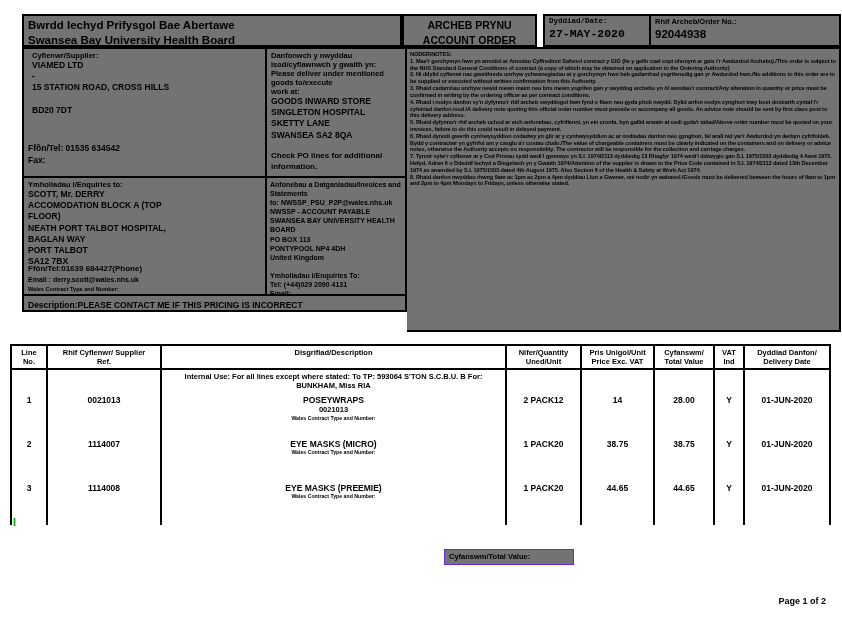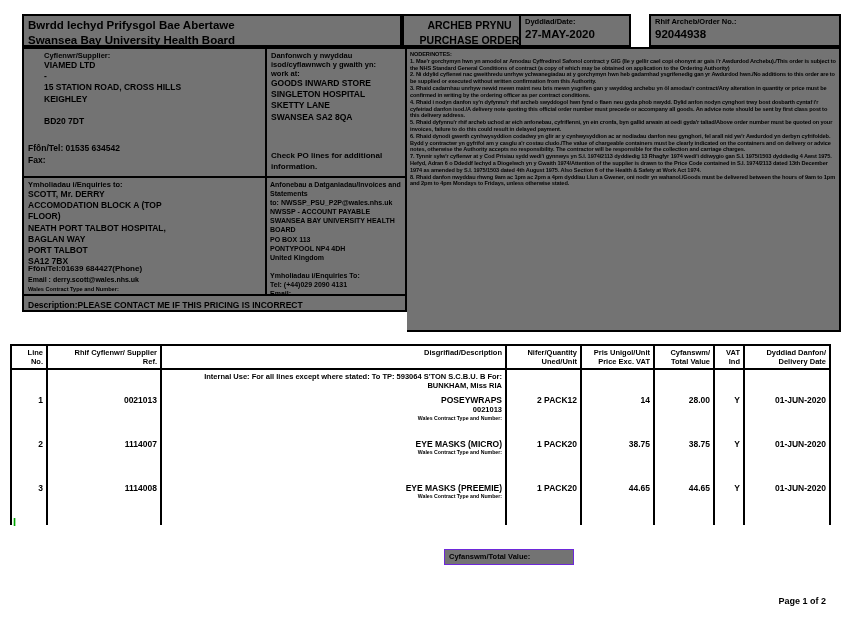--- a/index.html
+++ b/index.html
@@ -8,37 +8,37 @@
     position:relative; width:842px; height:618px; background:#ffffff;
     font-family:"Liberation Sans", sans-serif; font-weight:bold; color:#000;
     overflow:hidden;
   }
   .box { position:absolute; border:2px solid #000; background:#737373;margin-left:12px; }
   .lbl-sm { font-size:7.5px; }
   .hdr-org { left:10px; top:14px; width:380px; height:33px; padding:2px 4px; }
   .hdr-org div { font-size:11.5px; line-height:1.3; }
   .hdr-po { left:390px; top:14px; width:135px; height:33px; text-align:center; padding-top:2px; }
   .hdr-po div { font-size:10.5px; line-height:1.4; }
-  .hdr-date { left:507px; top:14px; width:112px; height:33px; padding:1px 4px; }
+  .hdr-date { left:531px; top:14px; width:112px; height:33px; padding:1px 4px;font-family:Liberation Mono, monospace; }
   .hdr-order { left:637px; top:14px; width:192px; height:33px; padding:1px 4px; }
   .hdr-val { font-size:11.5px; margin-top:2px; }
-  .supplier-box { left:10px; top:47px; width:245px; height:131px; padding:2px 20px; }
+  .supplier-box { left:10px; top:47px; width:245px; height:131px; padding:2px 8px; }
   .delivery-box { left:255px; top:47px; width:140px; height:131px; padding:2px 4px; border-left:none; }
   .notes-box { left:395px; top:47px; width:434px; height:285px; padding:2px 3px; border-left:none; }
   .notes-box .note { font-size:5.6px; line-height:1.22; letter-spacing:-0.1px; }
   .enq-box { left:10px; top:178px; width:245px; height:118px; padding:2px 4px; border-top:none; }
   .inv-box { left:255px; top:178px; width:140px; height:118px; padding:2px 3px; border-top:none; border-left:none; }
   .inv-box div { font-size:7px; line-height:1.3; }
   .desc-row { left:10px; top:296px; width:385px; height:16px; padding:4px 4px; border-top:none; font-size:8.5px; }
   .addr { font-size:8.5px; line-height:1.32; }
   .tiny { font-size:5.6px; }
   .items { position:absolute; left:10px; top:344px; width:819px; border-collapse:collapse; table-layout:fixed; }
   .items th, .items td {
     border-left:2px solid #000; border-right:2px solid #000;
-    vertical-align:top; text-align:right; padding:2px 3px;
+    vertical-align:top; text-align:center; padding:2px 3px;
   }
   .items thead th { border-top:2px solid #000; border-bottom:2px solid #000; font-size:7.5px; line-height:1.2; }
   .items td { font-size:8.5px; line-height:1.25; }
   .items .internal td { height:22px; }
   .items .item-row td { height:44px; }
   .desc-code { font-size:7.5px; }
   .contract-tiny { font-size:5.2px; }
   .totals-label { left:432px; top:549px; width:130px; height:16px; border:4px solid #6d28d9; padding:2px 4px; font-size:7.5px; }
   .totals-cont { left:562px; top:549px; width:267px; height:16px; border:1px solid #000; padding:2px 4px; text-align:center; font-size:8.5px; }
   .green-marker { position:absolute; left:13px; top:516px; font-size:11px; }
@@ -49,45 +49,45 @@
 <body>
 
 <div class="page">
 
   <div class="box hdr-org">
     <div>Bwrdd Iechyd Prifysgol Bae Abertawe</div>
     <div>Swansea Bay University Health Board</div>
   </div>
   <div class="box hdr-po">
     <div>ARCHEB PRYNU</div>
-    <div>PURCHASE ORDER</div>
+    <div>ACCOUNT ORDER</div>
   </div>
   <div class="box hdr-date">
     <div class="lbl-sm">Dyddiad/Date:</div>
     <div class="hdr-val">27-MAY-2020</div>
   </div>
   <div class="box hdr-order">
     <div class="lbl-sm">Rhif Archeb/Order No.:</div>
     <div class="hdr-val">92044938</div>
   </div>
 
   <div class="box supplier-box">
     <div class="lbl-sm">Cyflenwr/Supplier:</div>
     <div class="addr">VIAMED LTD</div>
     <div class="addr">-</div>
     <div class="addr">15 STATION ROAD, CROSS HILLS</div>
-    <div class="addr">KEIGHLEY</div>
     <div class="addr" style="height:11px"></div>
     <div class="addr">BD20 7DT</div>
     <div class="addr abs" style="left:4px; top:94px;">Ffôn/Tel:  01535 634542</div>
     <div class="addr abs" style="left:4px; top:106px;">Fax:</div>
   </div>
 
   <div class="box delivery-box">
     <div class="lbl-sm">Danfonwch y nwyddau isod/cyflawnwch y gwaith yn:</div>
+    <div class="lbl-sm">Please deliver under mentioned goods to/execute</div>
     <div class="lbl-sm">work at:</div>
     <div class="addr">GOODS INWARD STORE</div>
     <div class="addr">SINGLETON HOSPITAL</div>
     <div class="addr">SKETTY LANE</div>
     <div class="addr">SWANSEA SA2 8QA</div>
     <div class="addr abs" style="left:4px; top:102px; font-size:8px;">Check PO lines for additional information.</div>
   </div>
 
   <div class="box notes-box">
     <div class="note">NODER/NOTES:</div>

